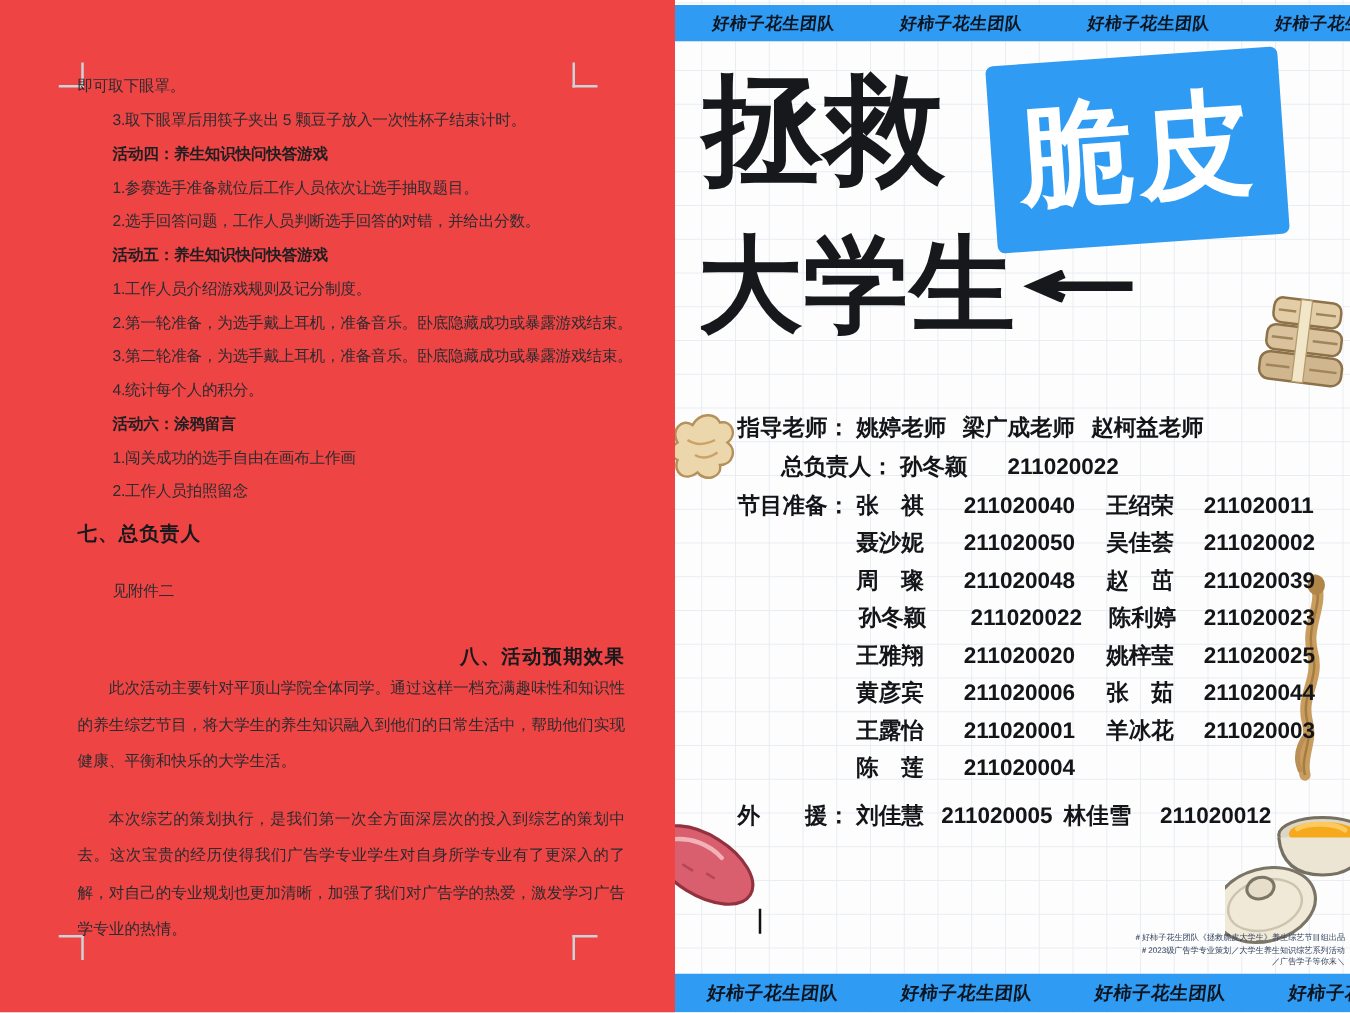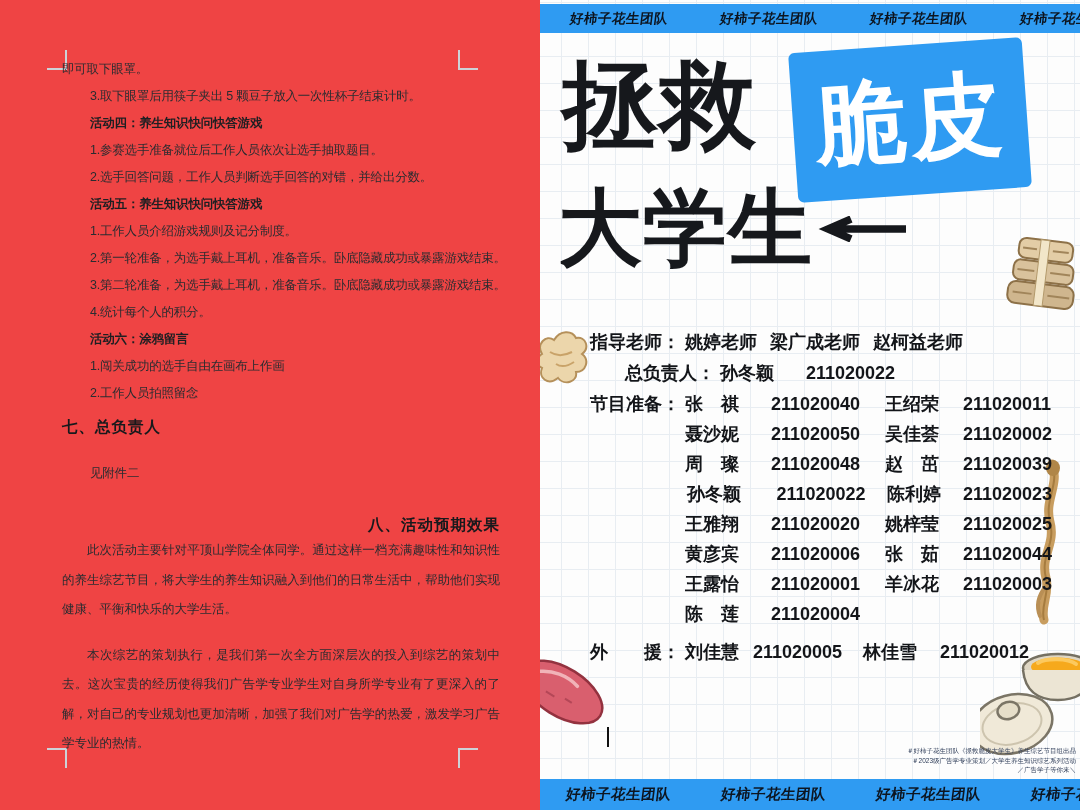--- a/index.html
+++ b/index.html
@@ -47,21 +47,21 @@
   .badge span{font-size:92px;font-weight:900;color:#ffffff;letter-spacing:4px;}
   .arrow-svg{position:absolute;left:276px;top:216px;z-index:3;}
   
   .roster{position:absolute;left:0;top:0;width:540px;height:810px;z-index:2;color:#131519;}
   .r-row{position:absolute;left:50px;white-space:nowrap;font-size:18px;font-weight:bold;line-height:24px;}
   .r-label{display:inline-block;width:95px;}
   .r-advisors{word-spacing:8px;}
   .c-n1{display:inline-block;width:58px;margin-right:28px;}
   .c-i1{display:inline-block;width:100px;margin-right:14px;}
   .c-n2{display:inline-block;width:58px;margin-right:20px;}
-  .ext .c-i1{margin-right:20px;width:90px;}
+  .ext .c-i1{margin-right:8px;width:90px;}
   .ext .c-n1{margin-right:10px;}
   .ext .c-n2{margin-right:19px;}
   .deco{position:absolute;z-index:1;}
   .text-cursor{position:absolute;left:67px;top:727px;width:2px;height:20px;background:#111;z-index:3;}
   .fine-print{position:absolute;right:4px;top:746px;width:240px;text-align:right;z-index:3;
               font-size:6.5px;line-height:9.5px;color:#33415c;letter-spacing:0;}
 </style>
 </head>
 <body>
 

